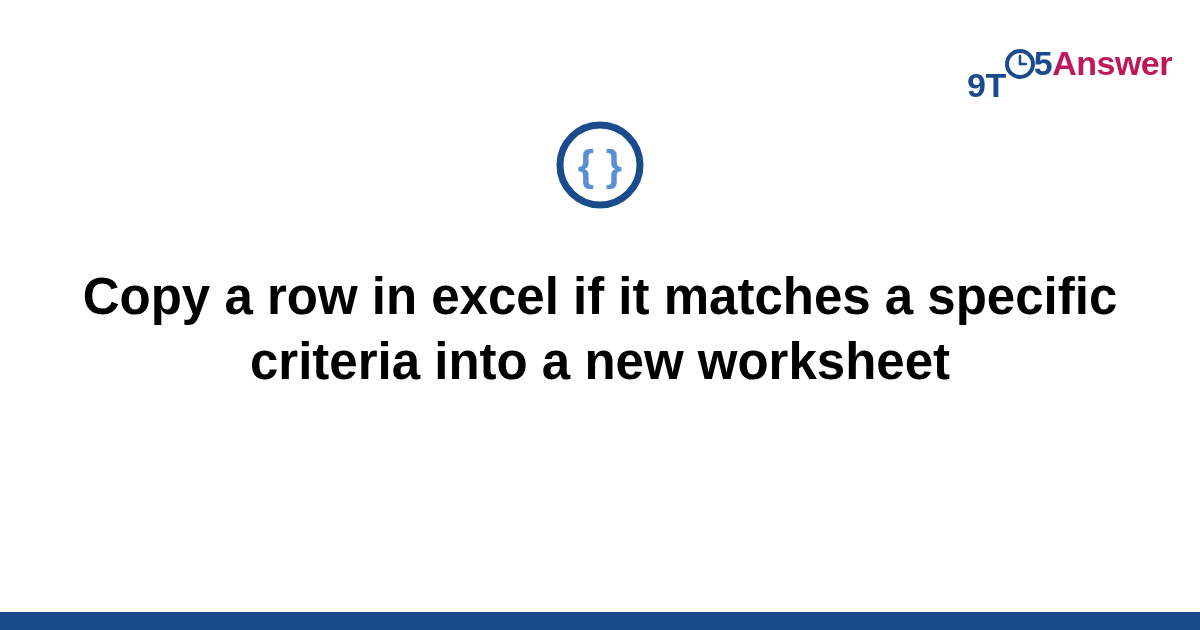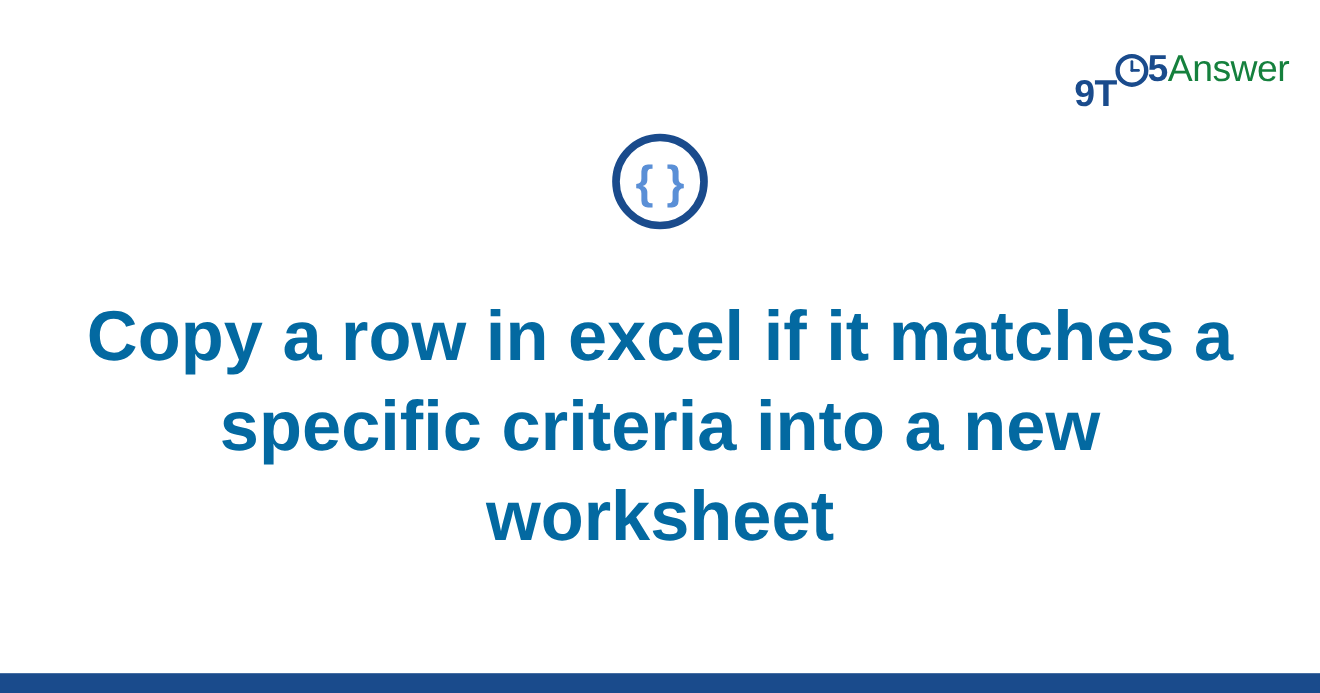--- a/index.html
+++ b/index.html
@@ -35,41 +35,41 @@
       align-items: center;
       justify-content: center;
       margin: 0 -2px;
       vertical-align: middle;
     }
     .header-logo .part2 {
       color: #1a4b8c;
       font-weight: 700;
     }
     .header-logo .part3 {
-      color: #15803d;
-      font-weight: 400;
+      color: #be185d;
+      font-weight: 700;
     }
     .main {
       position: absolute;
       top: 120px;
       left: 0;
       right: 0;
       display: flex;
       flex-direction: column;
       align-items: center;
       padding: 0 60px;
     }
     .center-icon {
       margin-bottom: 50px;
     }
     .title {
       text-align: center;
-      font-size: 64px;
+      font-size: 51px;
       font-weight: 700;
-      color: #0369a1;
+      color: #000000;
       line-height: 1.28;
       max-width: 1060px;
     }
     .footer-bar {
       position: absolute;
       bottom: 0;
       left: 0;
       right: 0;
       height: 18px;
       background: #1a4b8c;

